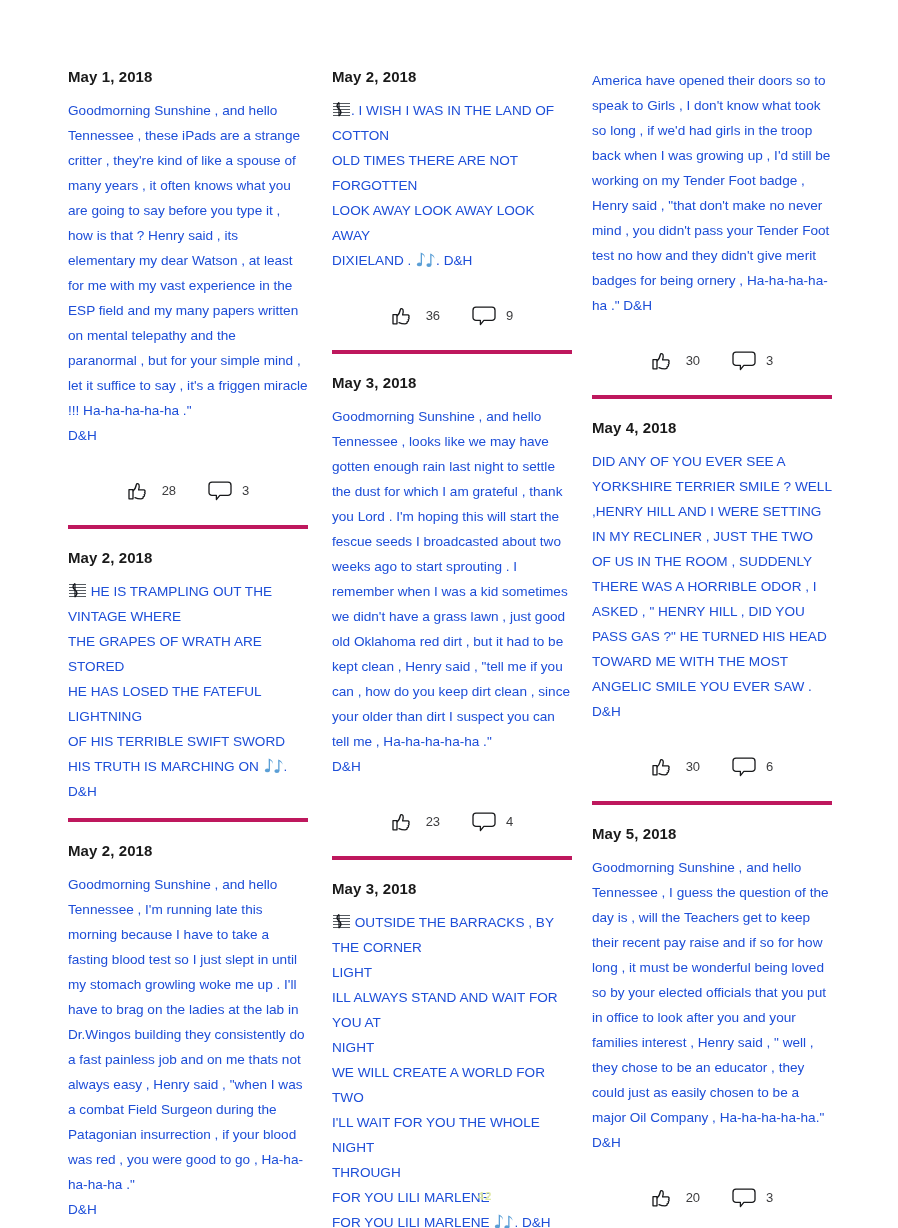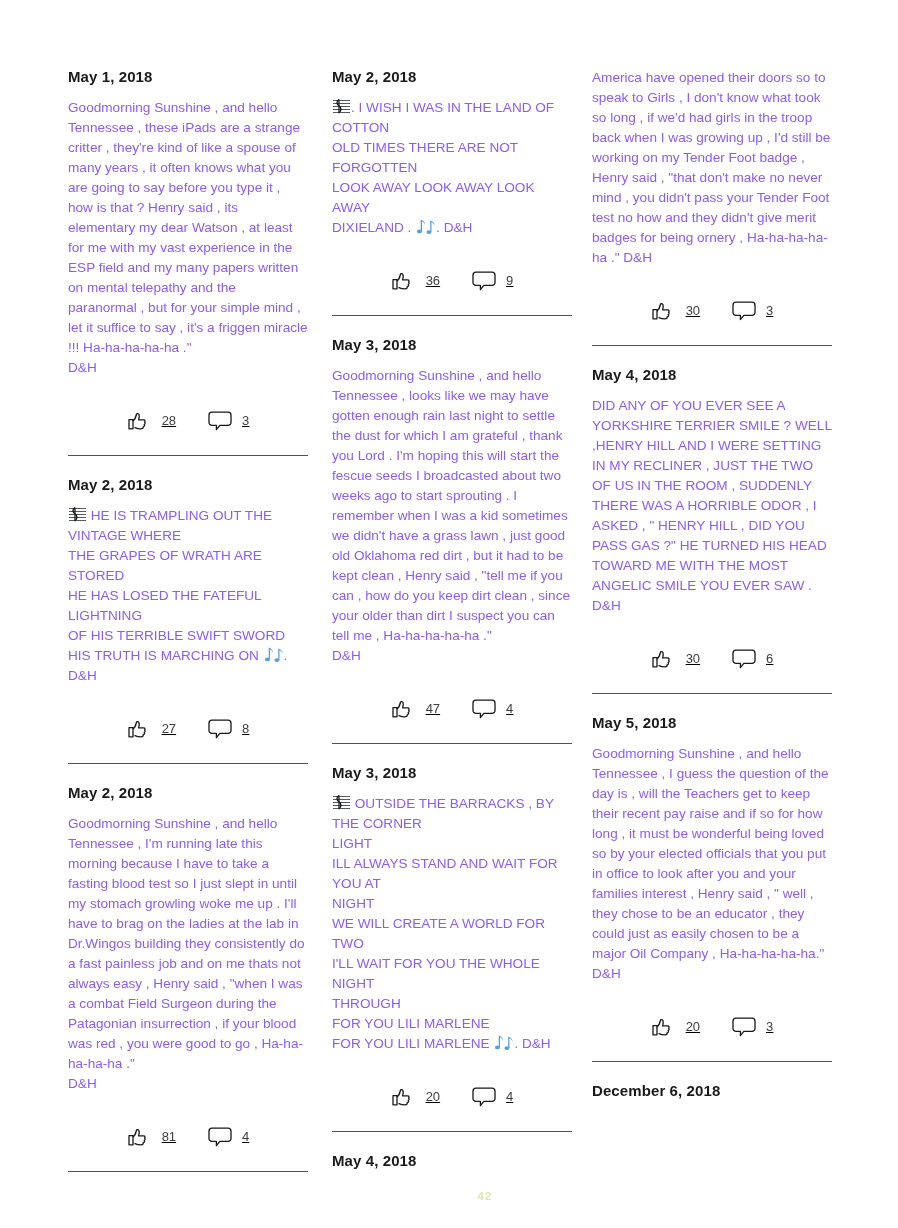--- a/index.html
+++ b/index.html
@@ -6,35 +6,35 @@
   html, body { background: #ffffff; }
   body {
     width: 898px; height: 1228px; position: relative; overflow: hidden;
     font-family: "Liberation Sans", "DejaVu Sans", sans-serif;
   }
   .page { position: absolute; inset: 0; background: #ffffff; }
   .column { position: absolute; top: 68px; width: 240px; }
   .column.c1 { left: 68px; }
   .column.c2 { left: 332px; }
   .column.c3 { left: 592px; }
-  .post { padding: 20px 0 14px; border-bottom: 1px solid #be185d; }
+  .post { padding: 20px 0 14px; border-bottom: 4px solid #be185d; }
   .post.first { padding-top: 0; }
   .post.no-divider { border-bottom: none; }
   .date {
     font-size: 15px; font-weight: bold; color: #1a1a1a;
     margin: 0 0 13px 0; letter-spacing: 0.1px;
   }
   .body {
-    font-size: 13.6px; line-height: 20px; color: #8b5cf6;
+    font-size: 13.6px; line-height: 25px; color: #1d4ed8;
     white-space: pre-wrap; word-wrap: break-word;
   }
   .body svg { vertical-align: -2px; margin: 0 1px; }
   .engagement {
     display: flex; justify-content: center; align-items: center;
-    gap: 32px; margin: 32px 0 10px; text-decoration: underline;
+    gap: 32px; margin: 32px 0 10px;
   }
   .metric { display: flex; align-items: center; gap: 10px; }
   .count { font-size: 13px; color: #3d3d3f; }
   .page-number {
     position: absolute; top: 1190px; left: 0; width: 100%;
     text-align: center; font-size: 11.5px; font-weight: bold;
     letter-spacing: 1px;
   }
 </style>
 </head>
@@ -82,35 +82,20 @@
     <g fill="#5b9fd6">
       <ellipse cx="3.4" cy="13.4" rx="2.5" ry="1.9"></ellipse>
       <rect x="4.7" y="3" width="1.3" height="10.4"></rect>
       <path d="M4.7 3 C7.4 3.7 8.5 4.9 8.8 6.9 L8.8 5.3 C8.5 3.9 7.2 2.4 4.7 1.5 Z"></path>
       <ellipse cx="12.9" cy="14.1" rx="2.5" ry="1.9"></ellipse>
       <rect x="14.2" y="3.9" width="1.3" height="10.2"></rect>
       <path d="M14.2 3.9 C16.9 4.6 18 5.8 18.3 7.8 L18.3 6.2 C18 4.8 16.7 3.3 14.2 2.4 Z"></path>
     </g>
   </svg>.
 D&amp;H</p>
-        <div class="engagement">
-          <span class="metric">
-            <svg width="25" height="21" viewBox="0 0 25 21" fill="none" stroke="#17181a" stroke-width="1.3" stroke-linejoin="round" stroke-linecap="round" aria-hidden="true">
-    <path d="M2 9.6 H6 V18.8 H2 Z"></path>
-    <path d="M8 17.6 C9.8 18.5 11.7 18.9 13.9 18.9 C15.6 18.9 16.5 18.1 16.1 16.9 C17.3 16.7 17.9 15.5 17.2 14.6 C18.2 14.2 18.4 12.9 17.6 12.2 C18.5 11.4 18.1 9.9 16.7 9.9 L11.6 9.9 C12.1 8.1 12.6 6.3 12 4.7 C11.5 3.3 9.7 3.1 9.4 4.5 C8.9 6.7 8.2 9.3 6.2 10.8"></path>
-  </svg>
-            <span class="count">27</span>
-          </span>
-          <span class="metric">
-            <svg width="24" height="20" viewBox="0 0 24 20" fill="none" stroke="#17181a" stroke-width="1.3" stroke-linejoin="round" aria-hidden="true">
-    <path d="M4 1.2 H20 A3 3 0 0 1 23 4.2 V11.4 A3 3 0 0 1 20 14.4 H11.8 L8.4 18.6 V14.4 H4 A3 3 0 0 1 1 11.4 V4.2 A3 3 0 0 1 4 1.2 Z"></path>
-  </svg>
-            <span class="count">8</span>
-          </span>
-        </div>
       </article>
       <article class="post">
         <h3 class="date">May 2, 2018</h3>
         <p class="body">Goodmorning Sunshine , and hello Tennessee , I'm running late this morning because I have to take a fasting blood test so I just slept in until my stomach growling woke me up . I'll have to brag on the ladies at the lab in Dr.Wingos building they consistently do a fast painless job and on me thats not always easy , Henry said , "when I was a combat Field Surgeon during the Patagonian insurrection , if your blood was red , you were good to go , Ha-ha-ha-ha-ha ."
 D&amp;H</p>
         <div class="engagement">
           <span class="metric">
             <svg width="25" height="21" viewBox="0 0 25 21" fill="none" stroke="#17181a" stroke-width="1.3" stroke-linejoin="round" stroke-linecap="round" aria-hidden="true">
     <path d="M2 9.6 H6 V18.8 H2 Z"></path>
     <path d="M8 17.6 C9.8 18.5 11.7 18.9 13.9 18.9 C15.6 18.9 16.5 18.1 16.1 16.9 C17.3 16.7 17.9 15.5 17.2 14.6 C18.2 14.2 18.4 12.9 17.6 12.2 C18.5 11.4 18.1 9.9 16.7 9.9 L11.6 9.9 C12.1 8.1 12.6 6.3 12 4.7 C11.5 3.3 9.7 3.1 9.4 4.5 C8.9 6.7 8.2 9.3 6.2 10.8"></path>
@@ -171,21 +156,21 @@
       <article class="post">
         <h3 class="date">May 3, 2018</h3>
         <p class="body">Goodmorning Sunshine , and hello Tennessee , looks like we may have gotten enough rain last night to settle the dust for which I am grateful , thank you Lord . I'm hoping this will start the fescue seeds I broadcasted about two weeks ago to start sprouting . I remember when I was a kid sometimes we didn't have a grass lawn , just good old Oklahoma red dirt , but it had to be kept clean , Henry said , "tell me if you can , how do you keep dirt clean , since your older than dirt I suspect you can tell me , Ha-ha-ha-ha-ha ."
 D&amp;H</p>
         <div class="engagement">
           <span class="metric">
             <svg width="25" height="21" viewBox="0 0 25 21" fill="none" stroke="#17181a" stroke-width="1.3" stroke-linejoin="round" stroke-linecap="round" aria-hidden="true">
     <path d="M2 9.6 H6 V18.8 H2 Z"></path>
     <path d="M8 17.6 C9.8 18.5 11.7 18.9 13.9 18.9 C15.6 18.9 16.5 18.1 16.1 16.9 C17.3 16.7 17.9 15.5 17.2 14.6 C18.2 14.2 18.4 12.9 17.6 12.2 C18.5 11.4 18.1 9.9 16.7 9.9 L11.6 9.9 C12.1 8.1 12.6 6.3 12 4.7 C11.5 3.3 9.7 3.1 9.4 4.5 C8.9 6.7 8.2 9.3 6.2 10.8"></path>
   </svg>
-            <span class="count">47</span>
+            <span class="count">23</span>
           </span>
           <span class="metric">
             <svg width="24" height="20" viewBox="0 0 24 20" fill="none" stroke="#17181a" stroke-width="1.3" stroke-linejoin="round" aria-hidden="true">
     <path d="M4 1.2 H20 A3 3 0 0 1 23 4.2 V11.4 A3 3 0 0 1 20 14.4 H11.8 L8.4 18.6 V14.4 H4 A3 3 0 0 1 1 11.4 V4.2 A3 3 0 0 1 4 1.2 Z"></path>
   </svg>
             <span class="count">4</span>
           </span>
         </div>
       </article>
       <article class="post">

